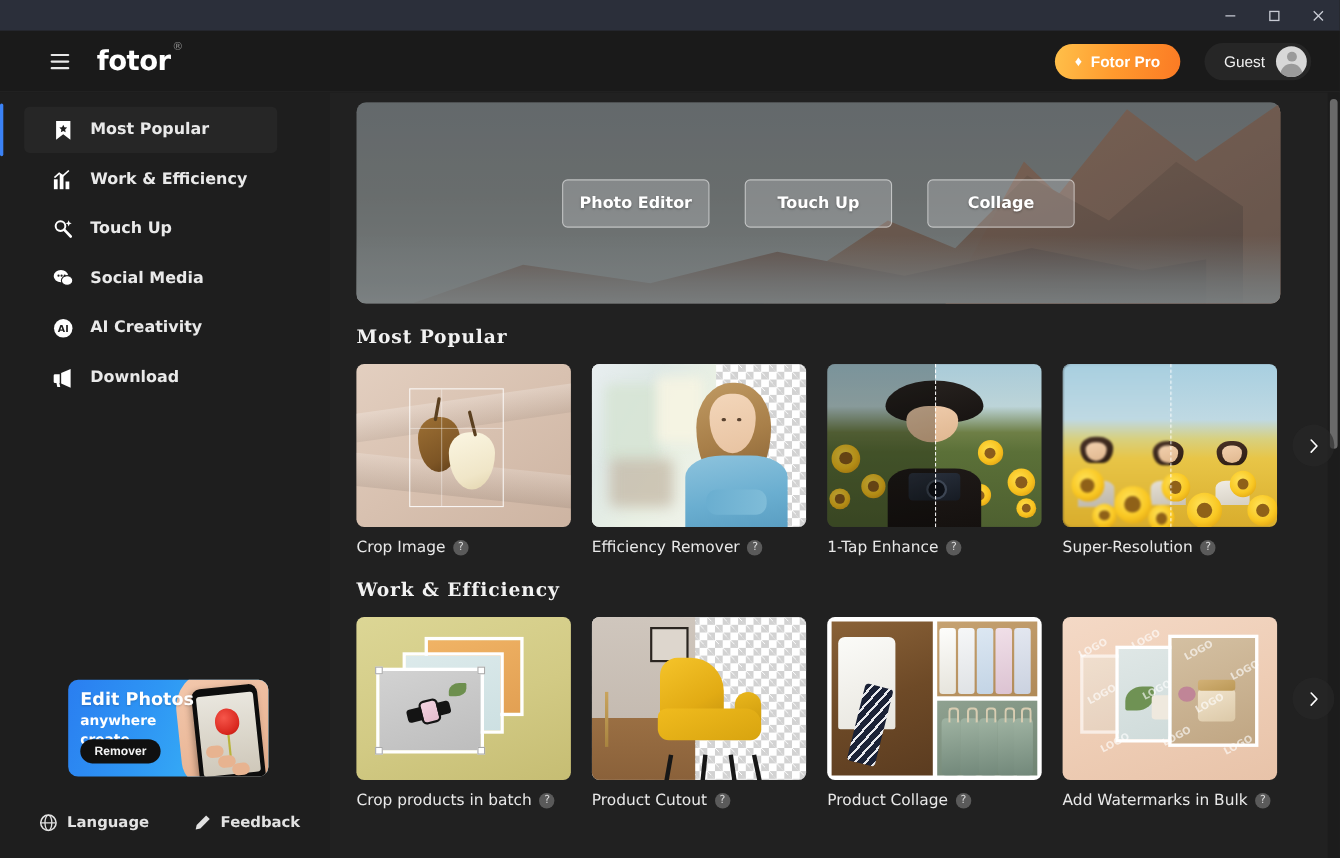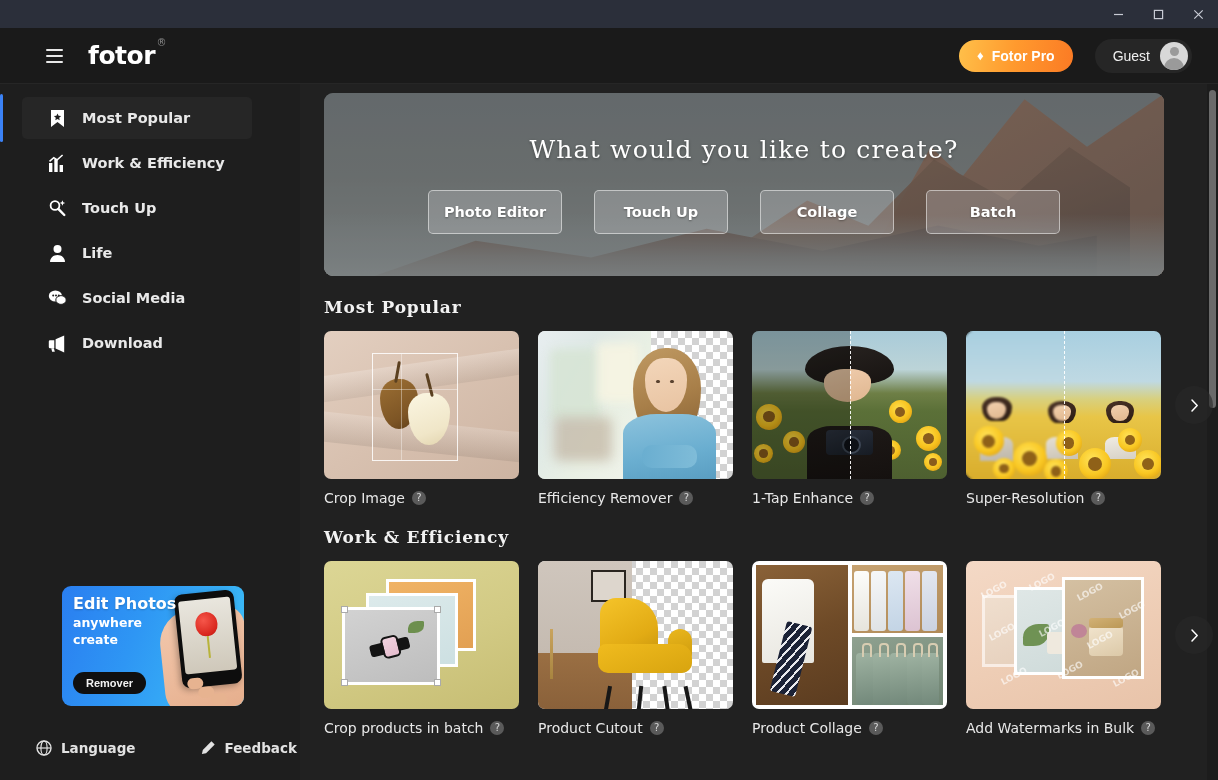--- a/index.html
+++ b/index.html
@@ -101,21 +101,21 @@
   }
   .nav-item.active { background: #262626; }
   .nav-item.active::before {
     content: ""; position: absolute; left: -22px; top: -3px;
     width: 3px; height: 48px; background: #3b82f6; border-radius: 2px;
   }
 
   
   #promo-wrap { margin-top: auto; padding: 0 0 0 62px; }
   #promo {
-    width: 182px; height: 120px; border-radius: 9px; overflow: hidden;
+    width: 182px; height: 88px; border-radius: 9px; overflow: hidden;
     position: relative; cursor: pointer;
     background: linear-gradient(110deg, #2a7ef0 0%, #2e96f4 40%, #3ec3f7 100%);
   }
   #promo .ptxt { position: absolute; left: 11px; top: 10px; }
   #promo .p1 {
     color: #fff; font-size: 16px; font-weight: 800; line-height: 1.05;
     font-family: "DejaVu Sans", sans-serif; text-shadow: 0 1px 2px rgba(0,0,0,.2);
   }
   #promo .p2 {
     color: #fff; font-size: 12.5px; font-weight: 600; line-height: 1.15; margin-top: 3px;
@@ -155,21 +155,21 @@
   #promo .fingers {
     position: absolute; right: 2px; bottom: 2px; width: 56px; height: 30px;
     transform: rotate(-6deg);
   }
   #promo .fingers i {
     position: absolute; display: block; width: 16px; height: 11px;
     border-radius: 8px; background: #e7b390;
   }
 
   #footer-links {
-    display: flex; align-items: center; gap: 64px;
+    display: flex; align-items: center; gap: 40px;
     padding: 34px 0 0 36px; margin-bottom: 24px;
   }
   .flink {
     display: flex; align-items: center; gap: 9px;
     color: #e2e2e2; font-size: 13.5px; font-weight: 600; cursor: pointer;
     font-family: "DejaVu Sans", sans-serif;
   }
 
   
   #main {
@@ -560,43 +560,43 @@
         <span class="ico">
           <svg width="19" height="19" viewBox="0 0 19 19">
               <circle cx="7" cy="6.5" r="4.4" fill="none" stroke="#fff" stroke-width="1.8"></circle>
               <path d="M10.3 9.8l6 6.2" stroke="#fff" stroke-width="2.4" stroke-linecap="round"></path>
               <path d="M14.4 1.2l.8 2 2 .8-2 .8-.8 2-.8-2-2-.8 2-.8z" fill="#fff"></path>
             </svg>
         </span>
         <span class="lbl">Touch Up</span>
       </div>
 
-      <div class="nav-item">
-        <span class="ico">
-          <svg width="17" height="19" viewBox="0 0 17 19">
-              <circle cx="8.5" cy="5" r="4" fill="#fff"></circle>
-              <path d="M1 18c0-4.2 3.4-7 7.5-7S16 13.8 16 18z" fill="#fff"></path>
-            </svg>
-        </span>
-        <span class="lbl">Life</span>
-      </div>
 
       <div class="nav-item">
         <span class="ico">
           <svg width="19" height="18" viewBox="0 0 19 18">
               <ellipse cx="7.4" cy="7" rx="6.6" ry="5.6" fill="#fff"></ellipse>
               <ellipse cx="13" cy="11" rx="5.2" ry="4.4" fill="#fff" stroke="#1e1e1e" stroke-width="1"></ellipse>
               <circle cx="5.2" cy="6.6" r="1" fill="#1e1e1e"></circle>
               <circle cx="8" cy="6.6" r="1" fill="#1e1e1e"></circle>
               <circle cx="10.8" cy="6.6" r="1" fill="#1e1e1e"></circle>
             </svg>
         </span>
         <span class="lbl">Social Media</span>
       </div>
 
+      <div class="nav-item">
+        <span class="ico">
+          <svg width="19" height="19" viewBox="0 0 19 19">
+              <circle cx="9.5" cy="9.5" r="8.4" fill="#fff"></circle>
+              <text x="9.5" y="13.2" font-size="8.6" font-weight="700" text-anchor="middle" fill="#1e1e1e" font-family="DejaVu Sans">AI</text>
+            </svg>
+        </span>
+        <span class="lbl">AI Creativity</span>
+      </div>
 
       <div class="nav-item">
         <span class="ico">
           <svg width="19" height="19" viewBox="0 0 19 19">
               <path d="M2 6.2h4.3v8H2a1.2 1.2 0 01-1.2-1.2V7.4A1.2 1.2 0 012 6.2z" fill="#fff"></path>
               <path d="M7.6 5.2l8.6-3.8v17l-8.6-3.8z" fill="#fff"></path>
               <path d="M3.3 14.2h2.6l.9 3.6H4.1z" fill="#fff"></path>
             </svg>
         </span>
         <span class="lbl">Download</span>
@@ -648,26 +648,24 @@
   <div id="main">
 
     <div id="hero">
       <div class="sky"></div>
       <div class="mtn-far"></div>
       <div class="mtn-mid"></div>
       <div class="mtn-near"></div>
       <div class="fog"></div>
       <div class="scrim"></div>
       <div class="inner">
-        <div id="hero-title">What would you like to create?</div>
         <div id="hero-actions">
           <div class="hero-btn">Photo Editor</div>
           <div class="hero-btn">Touch Up</div>
           <div class="hero-btn">Collage</div>
-          <div class="hero-btn">Batch</div>
         </div>
       </div>
     </div>
 
     <div class="section">
       <div class="section-title">Most Popular</div>
       <div class="card-row">
 
         <div class="card">
           <div class="thumb tb-crop">

